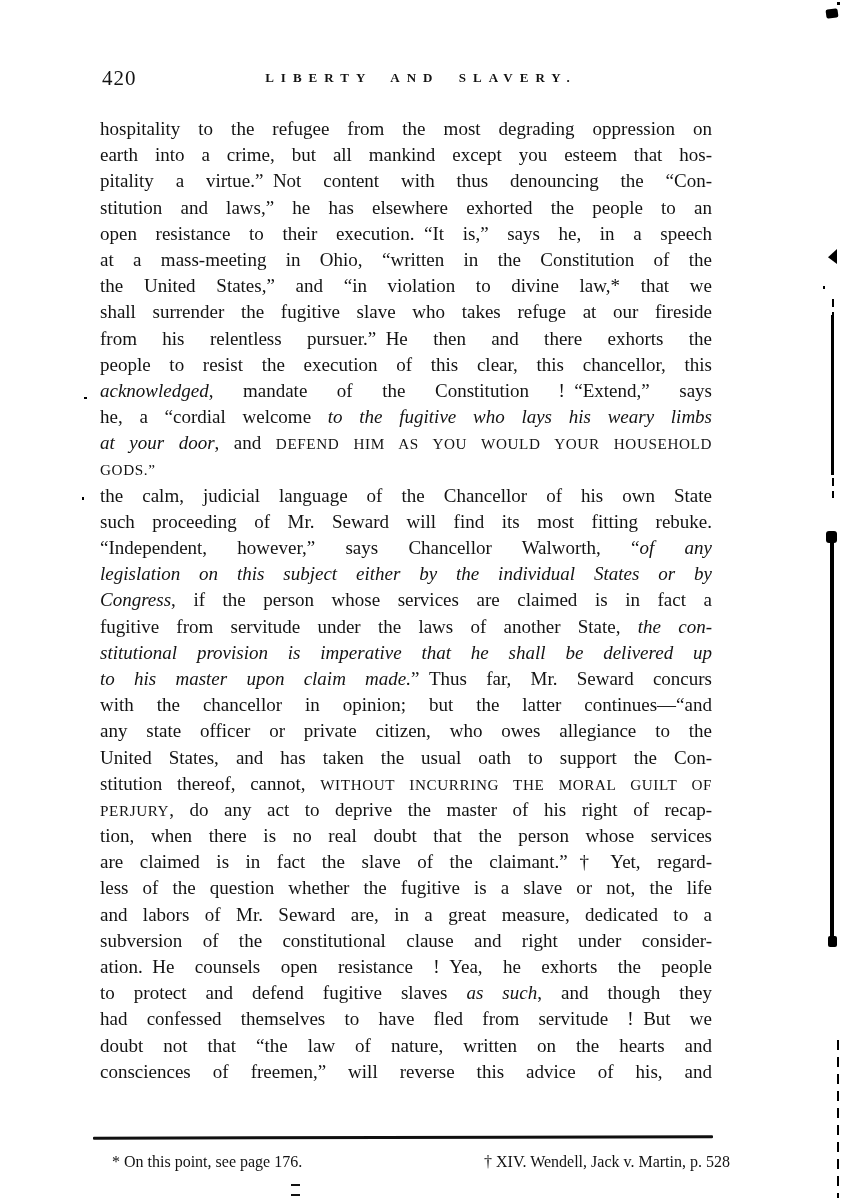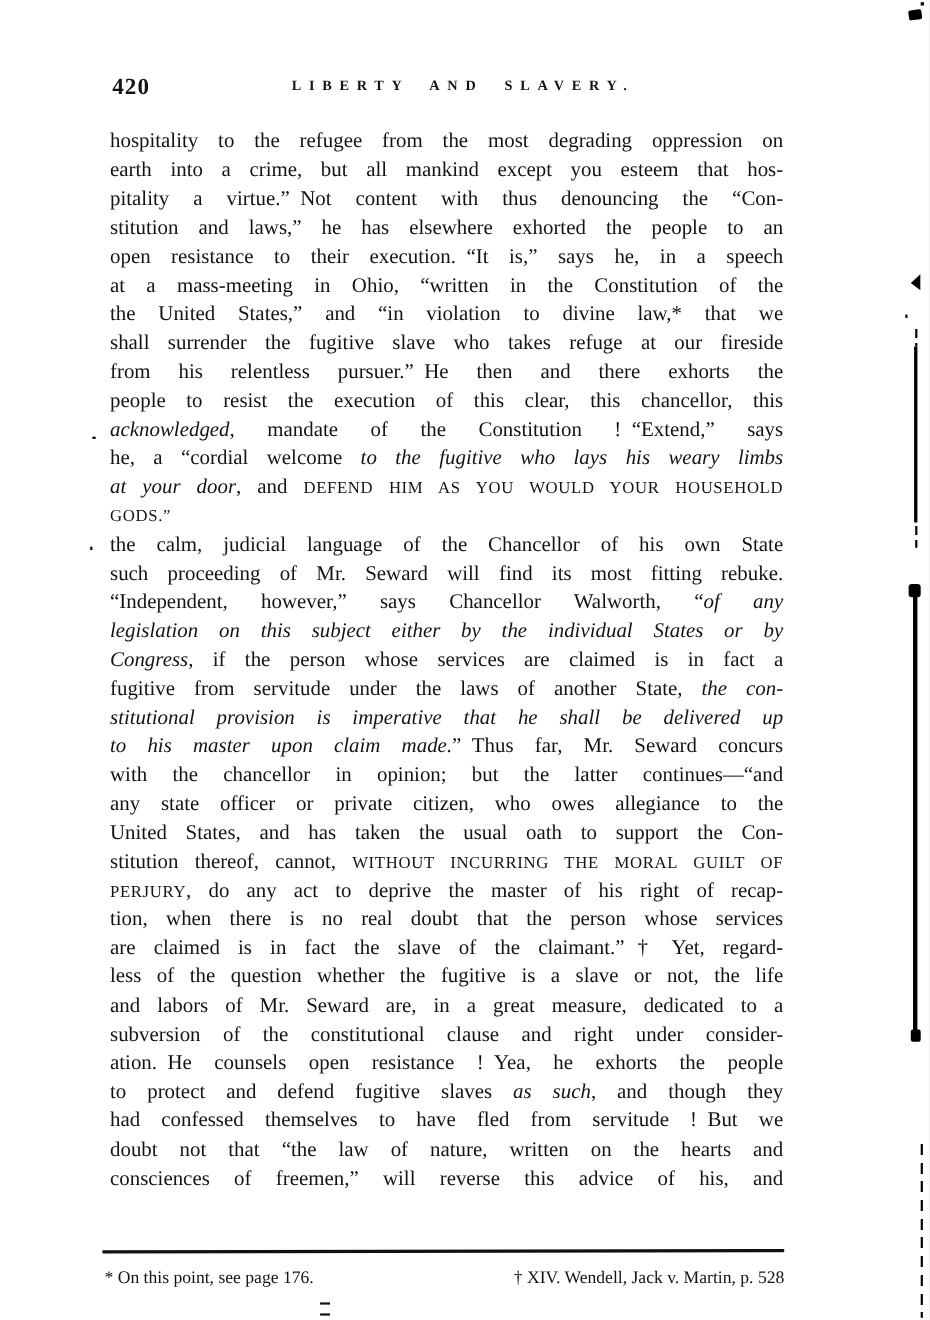--- a/index.html
+++ b/index.html
@@ -8,21 +8,21 @@
     width:845px;height:1200px;
     background:#ffffff;
     font-family:"Liberation Serif", serif;
     color:#131313;
     overflow:hidden;
     margin:0 auto;
   }
   .header{position:absolute;top:64px;left:100px;width:612px;height:30px;}
   .pagenum{
     position:absolute;left:2px;top:2px;
-    font-size:21px;letter-spacing:1px;font-weight:bold;
+    font-size:21px;letter-spacing:1px;font-weight:normal;
   }
   .running-title{
     position:absolute;left:0;right:0;top:6px;
     text-align:center;
     font-size:13px;font-weight:bold;
     letter-spacing:7px;word-spacing:9px;
     padding-left:30px;
   }
   .text-body{
     position:absolute;left:100px;top:116px;width:612px;
@@ -37,21 +37,21 @@
   .line.just{text-align-last:justify;}
   .line.indent{text-indent:20px;}
   .n{font-style:normal;}
   .i{font-style:italic;}
   .sc{font-size:0.8em;letter-spacing:0.6px;}
   .footnote-rule{
     position:absolute;left:93px;top:1136px;width:620px;height:3px;
     background:#101010;transform:rotate(-0.12deg);border-radius:1px;
   }
   .footnote{
-    position:absolute;left:95px;top:1150px;width:618px;
+    position:absolute;left:112px;top:1150px;width:618px;
     display:flex;justify-content:space-between;
     font-size:16px;line-height:24px;
   }
   
   .art{position:absolute;background:#000;}
   .art-dashes{
     background:repeating-linear-gradient(180deg,#000 0 8px,transparent 8px 13px);
   }
   .art-dashes-thin{
     background:repeating-linear-gradient(180deg,#000 0 10px,transparent 10px 17px);

